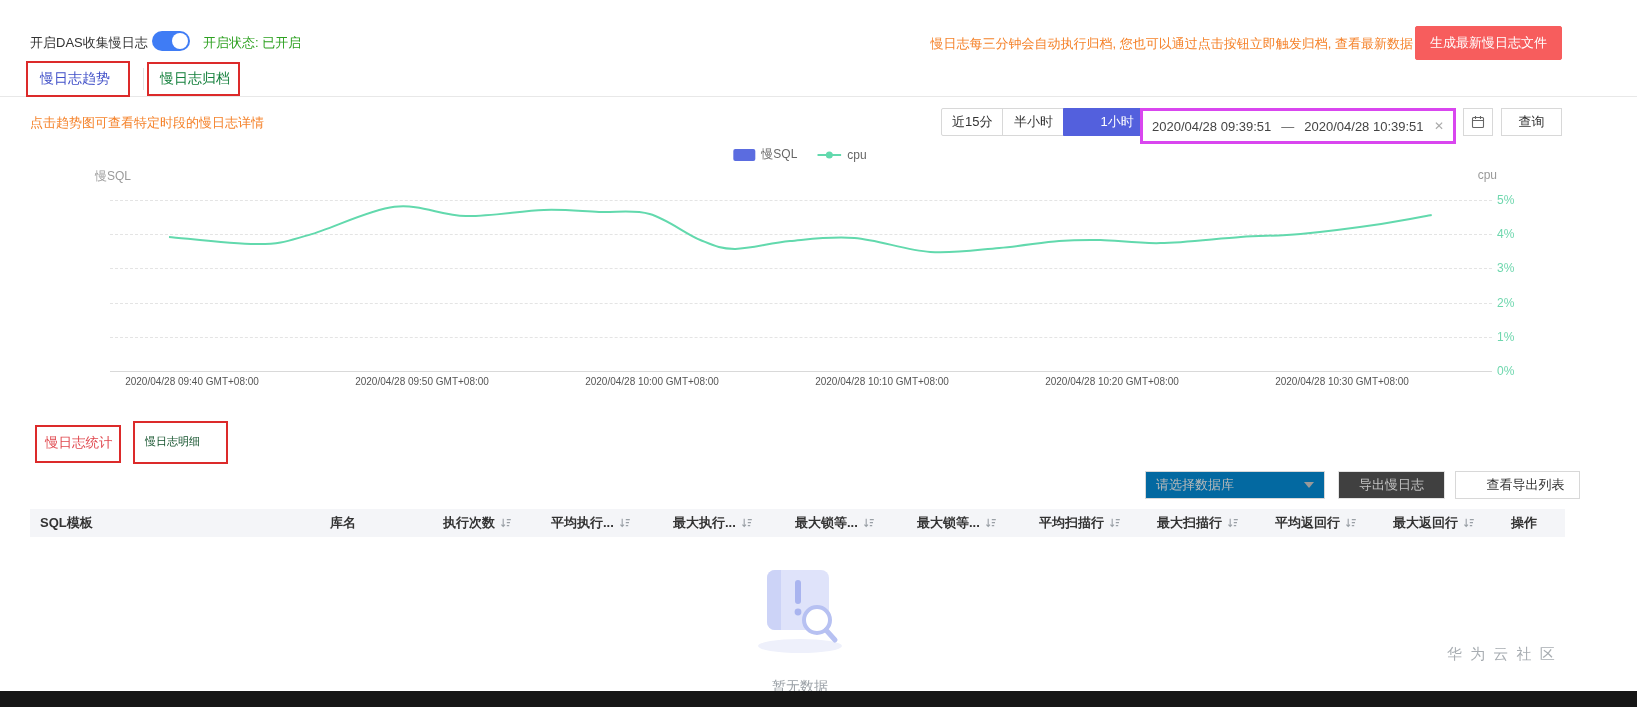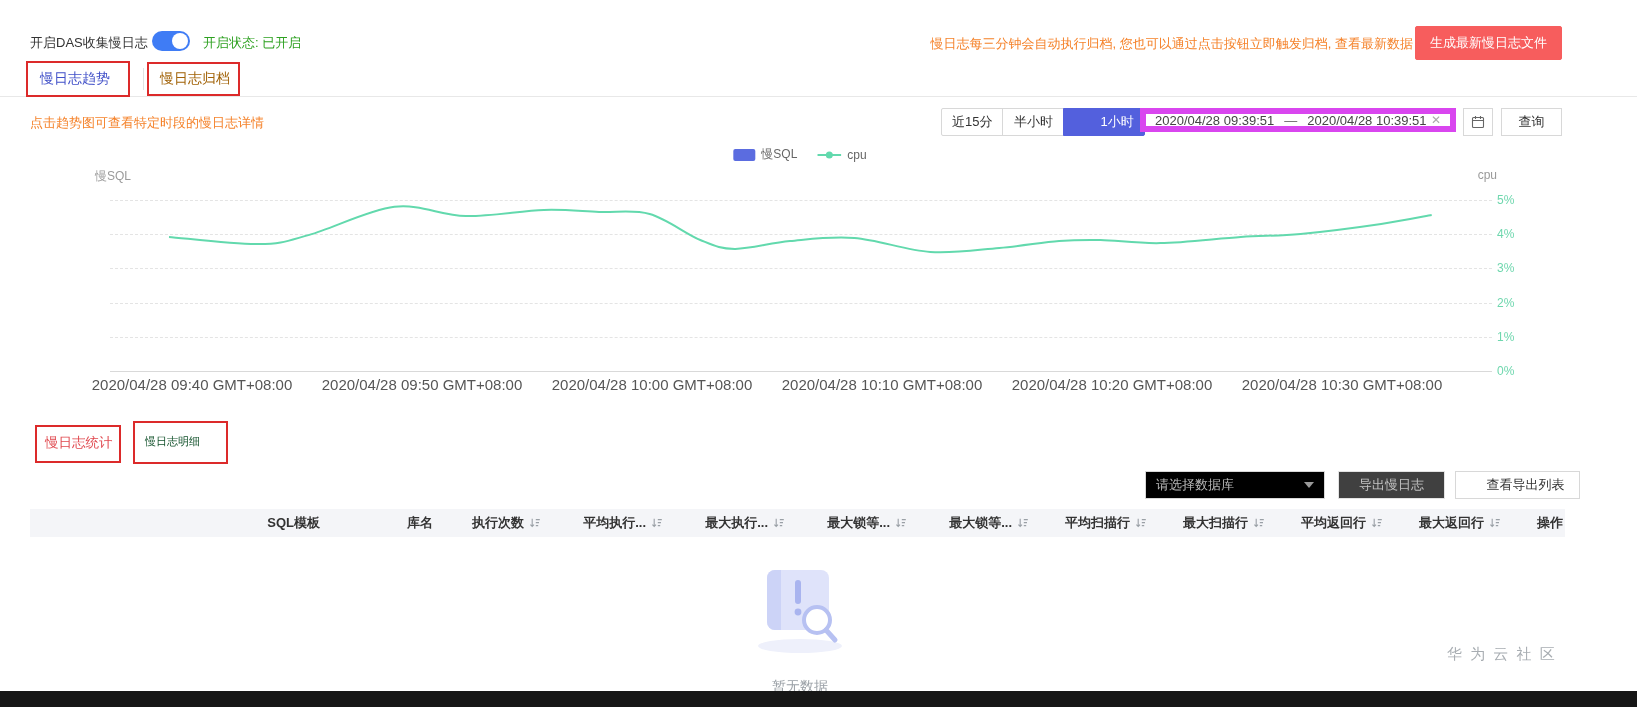--- a/index.html
+++ b/index.html
@@ -27,34 +27,34 @@
   #legend { display: flex; align-items: center; gap: 20px; }
   .legend-item { display: flex; align-items: center; gap: 6px; cursor: pointer; }
   .legend-rect { display: inline-block; width: 22px; height: 12px; border-radius: 2px; }
   .legend-label { font-size: 12px; color: #666; }
 
   #chart { left: 85px; top: 163px; width: 1430px; height: 240px; }
   .axis-label { position: absolute; font-size: 12px; color: #9a9a9a; top: 5px; }
   .grid-line { position: absolute; left: 25px; width: 1382px; height: 0; border-top: 1px dashed #e4e4e4; }
   .grid-line.solid { border-top-style: solid; border-top-color: #d9d9d9; }
   .ytick { position: absolute; left: 1412px; transform: translateY(-50%); font-size: 12px; color: #6fd7ae; }
-  .xtick { position: absolute; top: 213px; width: 230px; text-align: center; font-size: 15px; color: #565656; }
-
-  .date-box { left: 1140px; top: 108px; width: 316px; height: 24px; border: 6px solid #d946ef; background: #fff;
+  .xtick { position: absolute; top: 213px; width: 230px; text-align: center; font-size: 10px; color: #565656; }
+
+  .date-box { left: 1140px; top: 108px; width: 316px; height: 36px; border: 3px solid #d946ef; background: #fff;
               display: flex; align-items: center; padding: 0 9px; font-size: 13px; color: #444; cursor: pointer; }
   .icon-btn { left: 1463px; top: 108px; width: 30px; height: 28px; border: 1px solid #d8d8d8; background: #fff;
               display: flex; align-items: center; justify-content: center; cursor: pointer; }
 
-  .select-box { left: 1145px; top: 471px; width: 180px; height: 28px; border: 1px solid #d8d8d8; background: #000000;
+  .select-box { left: 1145px; top: 471px; width: 180px; height: 28px; border: 1px solid #d8d8d8; background: #0369a1;
                 display: flex; align-items: center; padding: 0 10px; font-size: 13px; color: #b9b9b9; cursor: pointer; }
   .caret { margin-left: auto; width: 0; height: 0; border-left: 5px solid transparent;
            border-right: 5px solid transparent; border-top: 6px solid #999; }
 
   #table-header { left: 30px; top: 509px; width: 1535px; height: 28px; background: #f4f5f8; display: flex; align-items: stretch; }
-  .th-cell { display: flex; align-items: center; gap: 5px; padding-left: 10px; font-size: 13px; color: #333; font-weight: 600; justify-content: flex-end; }
+  .th-cell { display: flex; align-items: center; gap: 5px; padding-left: 10px; font-size: 13px; color: #333; font-weight: 600; }
 
   .red-box { position: absolute; border: 2px solid #dc2a2a; z-index: 50; background: transparent; }
 
   .orange-text { color: #f5822a; font-size: 13px; }
   .green-text { color: #2ea121; font-size: 13px; }
 
   .bottom-bar { left: 0; top: 691px; width: 1637px; height: 16px; background: #161616; z-index: 60; }
   .watermark { left: 1447px; top: 645px; font-size: 15px; color: #a8adb2; letter-spacing: 2px; }
 </style>
 </head>
@@ -66,21 +66,21 @@
   <div class="abs toggle" style="left:152px; top:31px;">
     <span class="knob"></span>
   </div>
   <div class="abs green-text" style="left:203px; top:34px;">开启状态: 已开启</div>
   <div class="abs orange-text" style="right:224px; top:35px;">慢日志每三分钟会自动执行归档, 您也可以通过点击按钮立即触发归档, 查看最新数据</div>
   <button class="abs btn danger" style="right:75px; top:26px; padding:16px 14px;">生成最新慢日志文件</button>
 
   <div class="abs" style="left:0; top:96px; width:1637px; height:1px; background:#e8e8e8;"></div>
   <div class="abs" style="left:40px; top:70px; font-size:14px; color:#4150c8; cursor:pointer;">慢日志趋势</div>
   <div class="abs" style="left:143px; top:68px; width:1px; height:22px; background:#e2e2e2;"></div>
-  <div class="abs" style="left:160px; top:70px; font-size:14px; color:#a16207; cursor:pointer;">慢日志归档</div>
+  <div class="abs" style="left:160px; top:70px; font-size:14px; color:#15803d; cursor:pointer;">慢日志归档</div>
 
   <div class="abs orange-text" style="left:30px; top:114px;">点击趋势图可查看特定时段的慢日志详情</div>
 
   <div class="abs" style="left:941px; top:108px;" id="range-group">
       <div class="range-btn">近15分</div>
       <div class="range-btn">半小时</div>
       <div class="range-btn active">1小时</div>
     </div>
 
   <div class="abs date-box">

